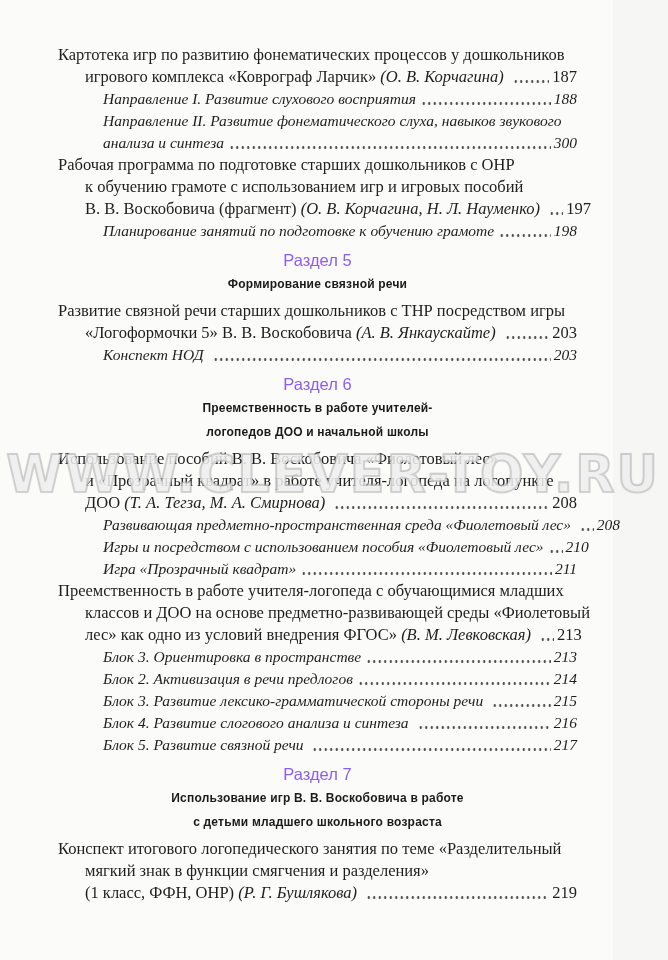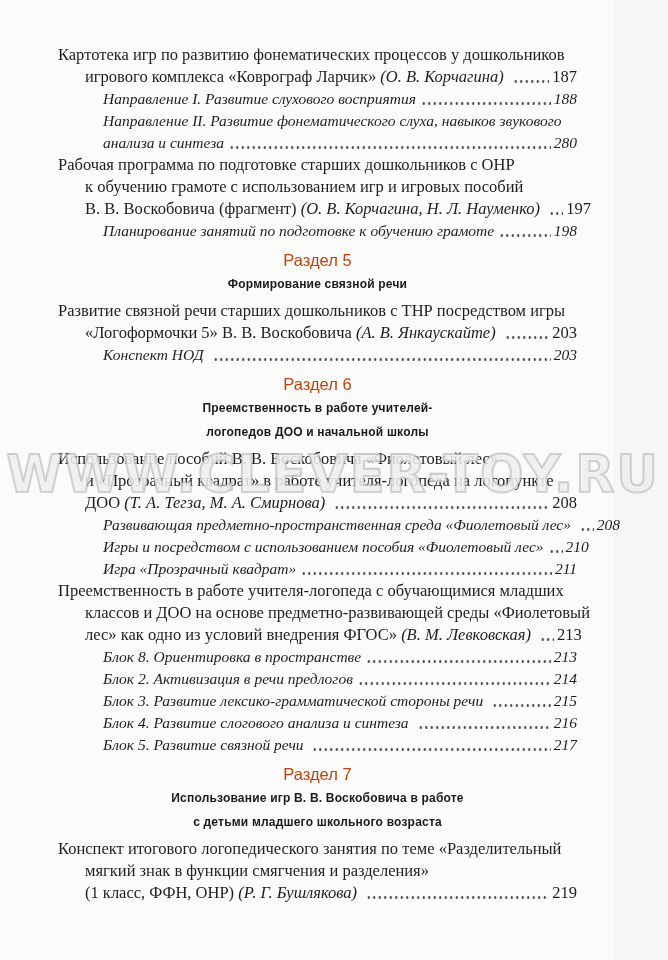--- a/index.html
+++ b/index.html
@@ -36,21 +36,21 @@
     background-repeat:repeat-x;
     background-position:left bottom 4px;
   }
   .pg{flex:0 0 auto}
   .section{
     text-align:center;
     margin:6px 0 4px 0;
     font-family:"Liberation Sans","DejaVu Sans",sans-serif;
     font-style:normal;
   }
-  .section-label{font-size:16.5px;line-height:24px;color:#c2410c}
+  .section-label{font-size:16.5px;line-height:24px;color:#8b5cf6}
   .section-title{font-size:12px;line-height:24px;font-weight:700;color:#1a1a1a;letter-spacing:.2px}
   .watermark{
     position:absolute;top:444px;left:0;width:100%;
     text-align:center;white-space:nowrap;
     font-family:"DejaVu Sans","Liberation Sans",sans-serif;
     font-weight:700;font-size:52px;line-height:60px;letter-spacing:2px;
     color:rgba(236,236,236,0.55);
     -webkit-text-stroke:2px rgba(150,150,150,0.38);
     text-shadow:0 1px 0 rgba(255,255,255,0.6),0 0 2px rgba(140,140,140,0.25);
     transform:scaleX(0.98);
@@ -75,21 +75,21 @@
           <span class="ftext"><span class="seg">Направление I. Развитие слухового восприятия</span></span>
           <span class="dots"></span>
           <span class="pg">188</span>
         </div>
       </div>
       <div class="entry sub">
         <div class="line"><span class="seg">Направление II. Развитие фонематического слуха, навыков звукового</span></div>
         <div class="fline">
           <span class="ftext"><span class="seg">анализа и синтеза</span></span>
           <span class="dots"></span>
-          <span class="pg">280</span>
+          <span class="pg">300</span>
         </div>
       </div>
       <div class="entry main">
         <div class="line"><span class="seg">Рабочая программа по подготовке старших дошкольников с ОНР</span></div>
         <div class="line cont"><span class="seg">к обучению грамоте с использованием игр и игровых пособий</span></div>
         <div class="fline cont">
           <span class="ftext"><span class="seg">В. В. Воскобовича (фрагмент) </span><span class="seg it">(О. В. Корчагина, Н. Л. Науменко)</span><span class="seg"> </span></span>
           <span class="dots"></span>
           <span class="pg">197</span>
         </div>
@@ -159,21 +159,21 @@
         <div class="line"><span class="seg">Преемственность в работе учителя-логопеда с обучающимися младших</span></div>
         <div class="line cont"><span class="seg">классов и ДОО на основе предметно-развивающей среды «Фиолетовый</span></div>
         <div class="fline cont">
           <span class="ftext"><span class="seg">лес» как одно из условий внедрения ФГОС» </span><span class="seg it">(В. М. Левковская)</span><span class="seg"> </span></span>
           <span class="dots"></span>
           <span class="pg">213</span>
         </div>
       </div>
       <div class="entry sub">
         <div class="fline">
-          <span class="ftext"><span class="seg">Блок 8. Ориентировка в пространстве</span></span>
+          <span class="ftext"><span class="seg">Блок 3. Ориентировка в пространстве</span></span>
           <span class="dots"></span>
           <span class="pg">213</span>
         </div>
       </div>
       <div class="entry sub">
         <div class="fline">
           <span class="ftext"><span class="seg">Блок 2. Активизация в речи предлогов</span></span>
           <span class="dots"></span>
           <span class="pg">214</span>
         </div>

